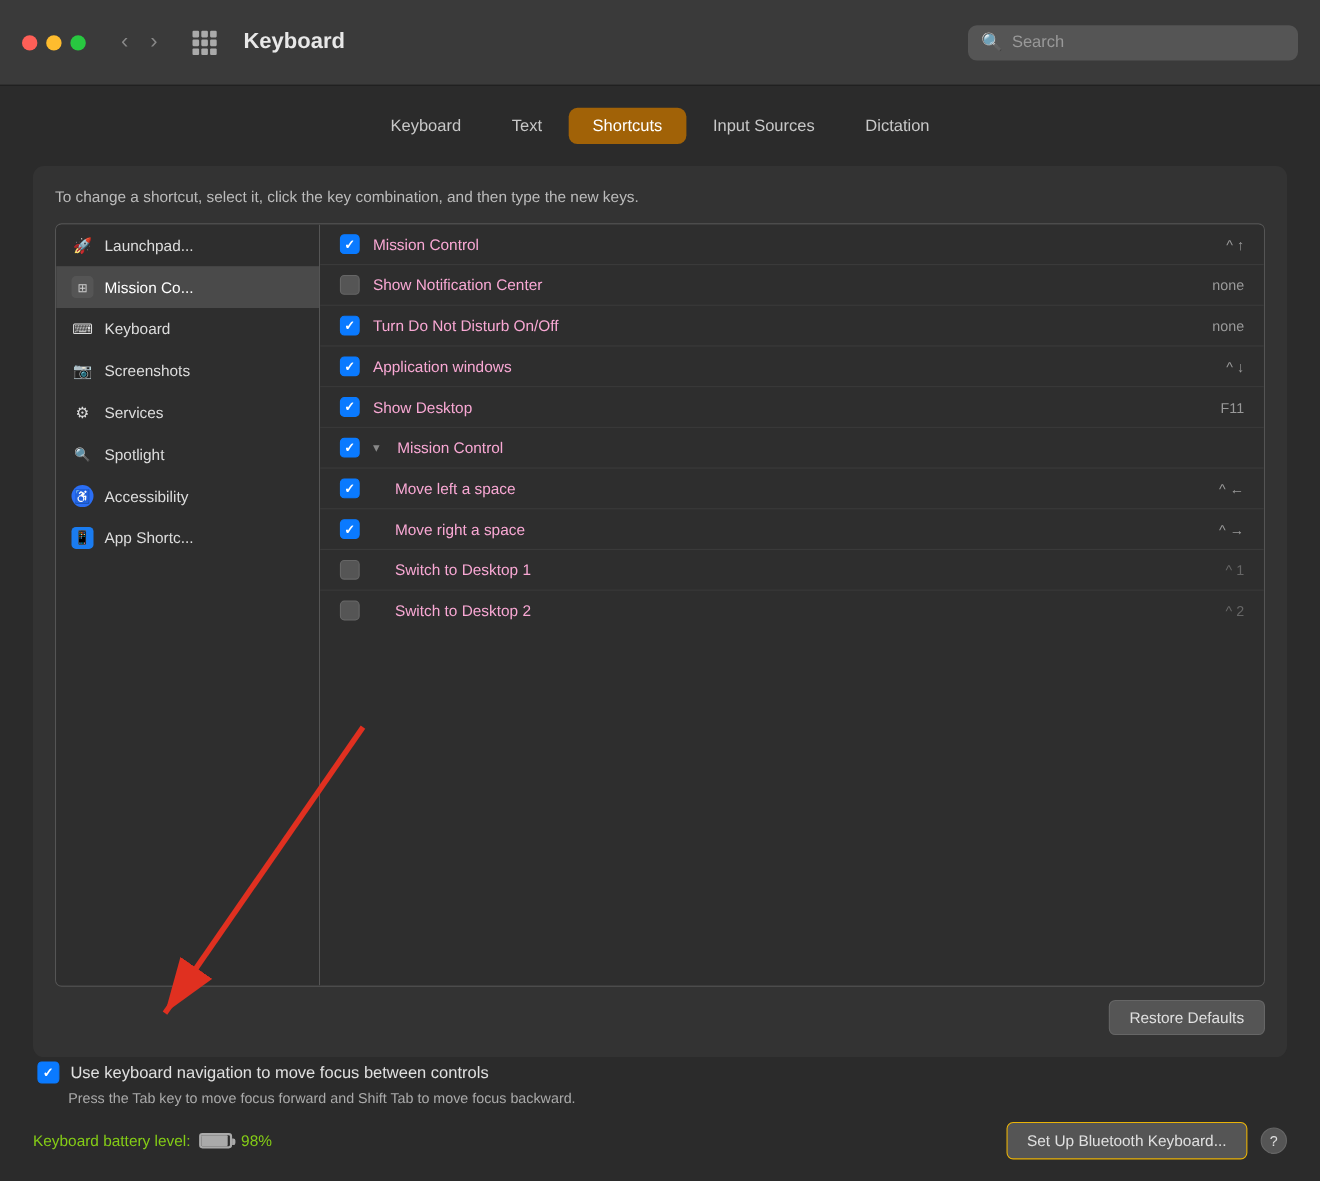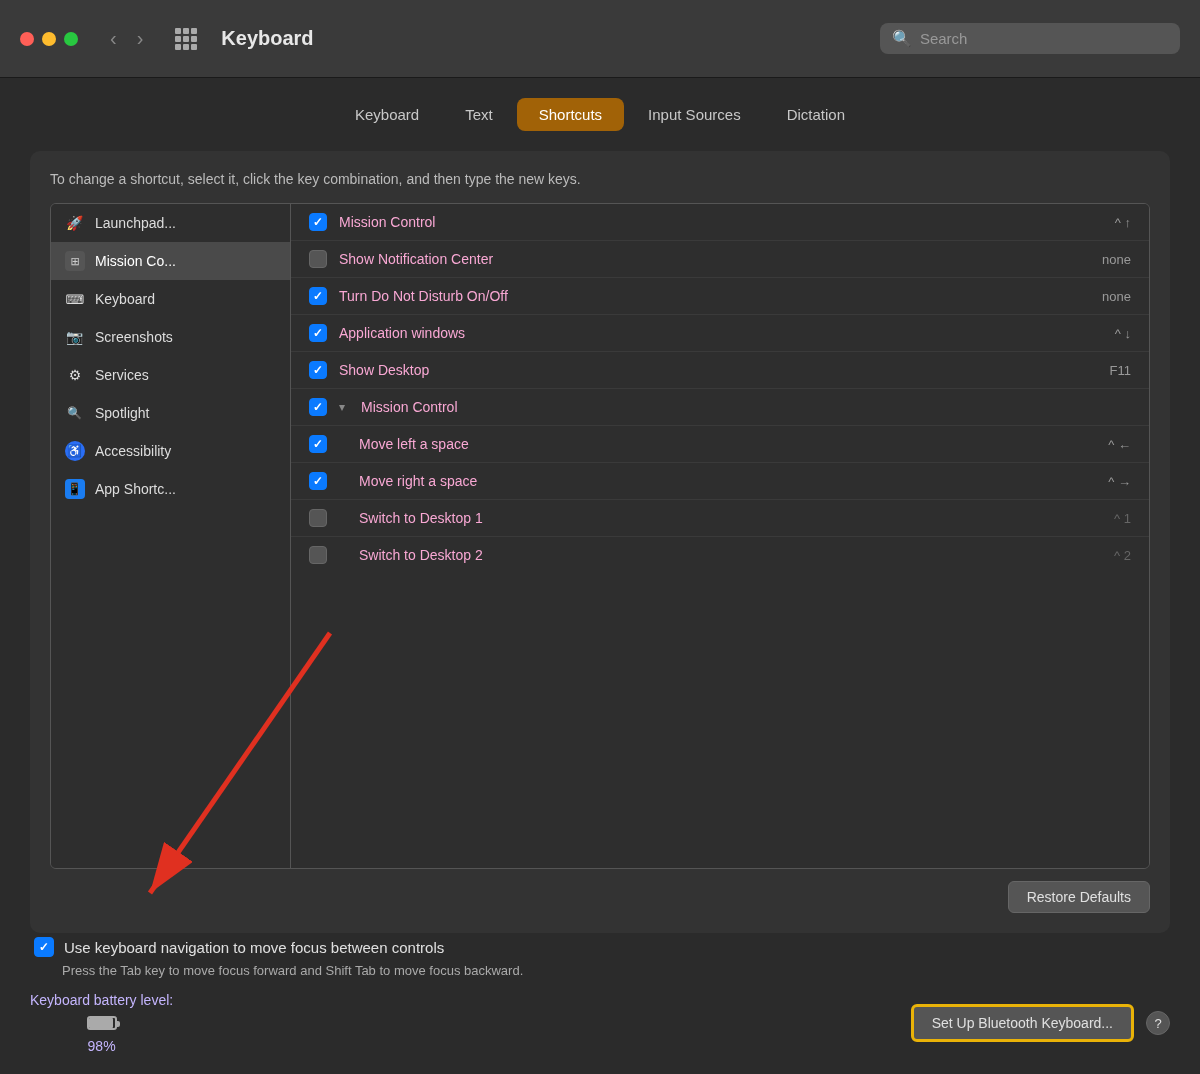--- a/index.html
+++ b/index.html
@@ -288,22 +288,21 @@
       align-items: center;
       justify-content: space-between;
       padding: 14px 0 0 0;
       margin-top: auto;
     }
     .battery-info {
       display: flex;
       align-items: center;
       gap: 8px;
       font-size: 14px;
-      color: #c4b5fd;
-      flex-direction: column;
+      color: #84cc16;
     }
     .battery-icon {
       display: inline-flex;
       align-items: center;
       gap: 2px;
     }
     .battery-body {
       width: 30px;
       height: 14px;
       border: 2px solid #aaa;
@@ -327,21 +326,21 @@
       background: #aaa;
       border-radius: 1px;
     }
     .footer-buttons {
       display: flex;
       align-items: center;
       gap: 12px;
     }
     .setup-btn {
       background: #555;
-      border: 3px solid #eab308;
+      border: 1px solid #eab308;
       border-radius: 6px;
       color: #e0e0e0;
       padding: 8px 18px;
       font-size: 14px;
       cursor: pointer;
     }
     .help-btn {
       width: 24px;
       height: 24px;
       border-radius: 50%;

